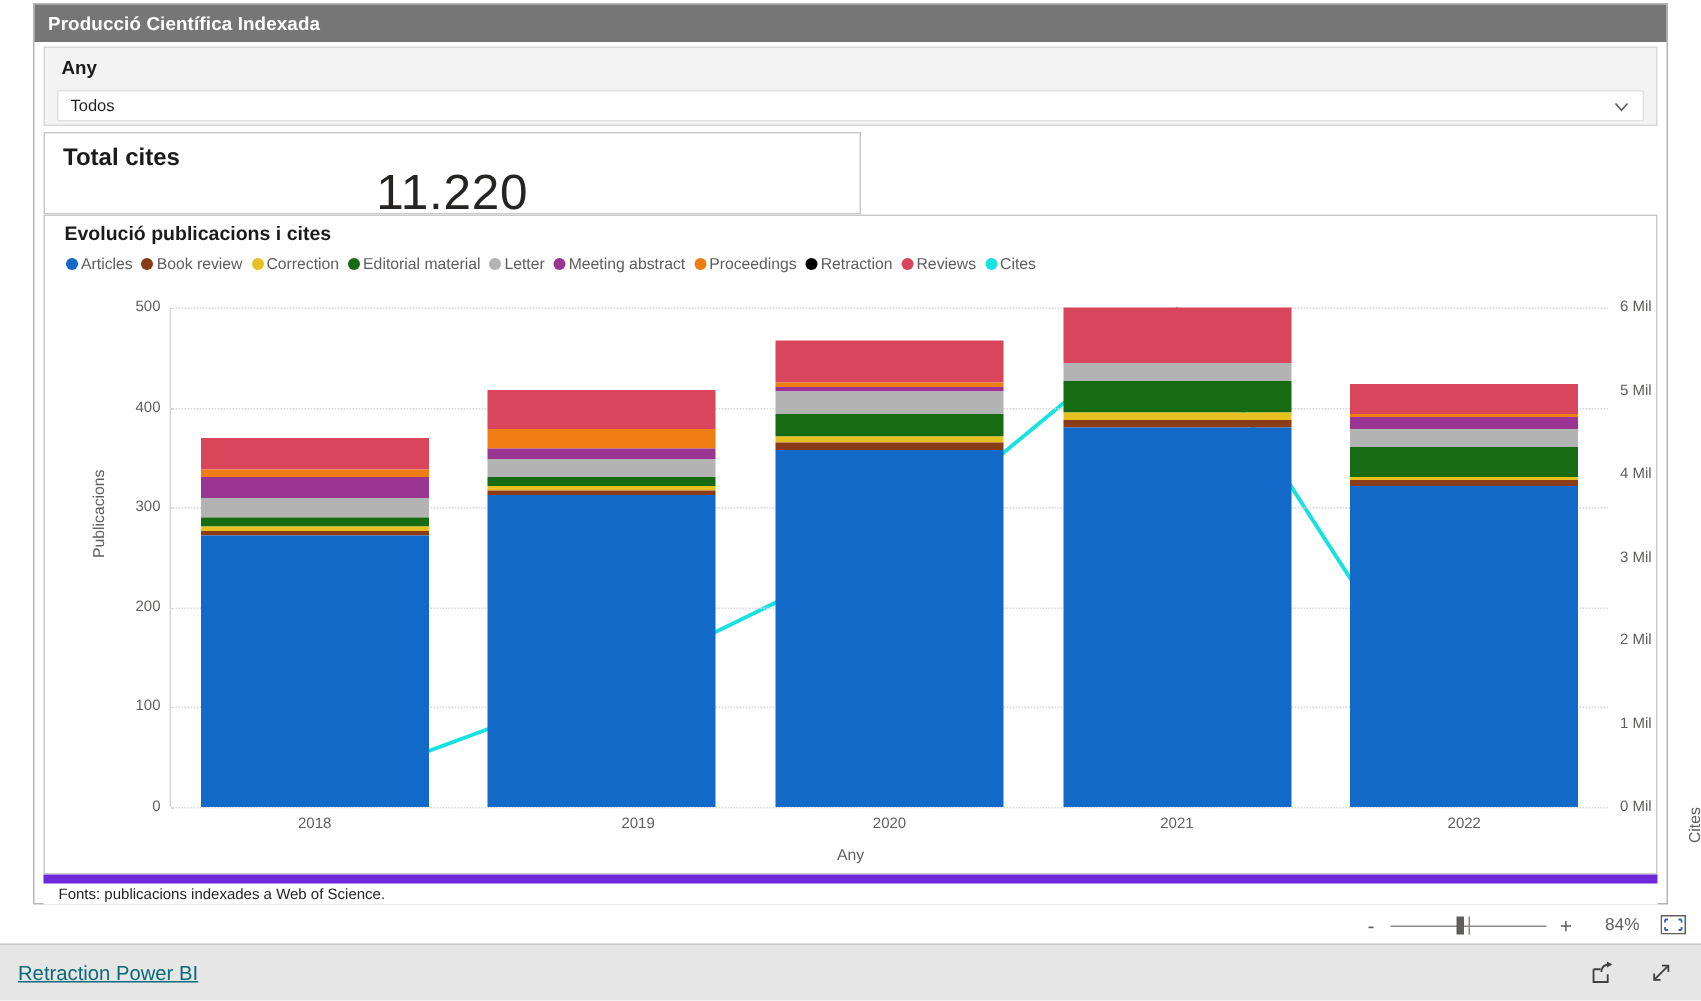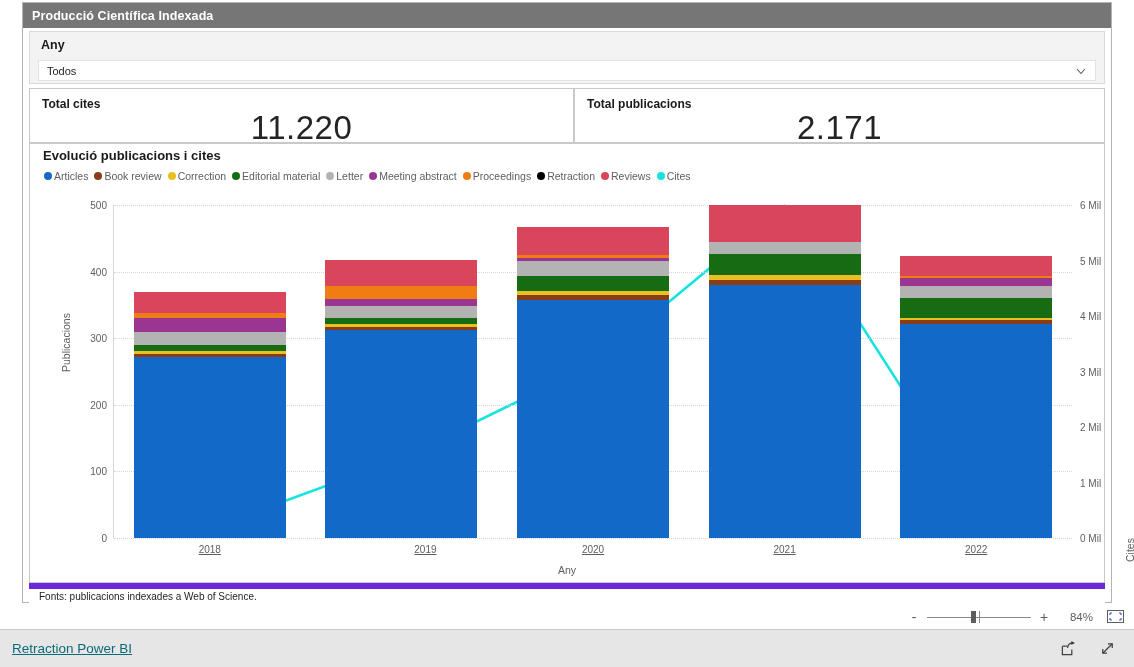--- a/index.html
+++ b/index.html
@@ -70,21 +70,21 @@
   .kpi-card {
     position: absolute;
     top: 85px; height: 55px;
     background: #ffffff;
     border: 1px solid #c9c9c9;
   }
   #kpi-cites { left: 6px;   width: 545px; }
   #kpi-pubs  { left: 551px; width: 531px; }
   .kpi-label {
     position: absolute; left: 12px; top: 8px;
-    font-size: 12px; font-weight: bold; color: #1a1a1a;
+    font-size: 16px; font-weight: bold; color: #1a1a1a;
   }
   .kpi-value {
     position: absolute;
     left: 0; right: 0; top: 4px;
     text-align: center;
     font-size: 33px;
     font-weight: 300;
     color: #252423;
     letter-spacing: 0.5px;
     margin-top: 16px;
@@ -170,21 +170,21 @@
   #x-axis-title {
     position: absolute;
     left: 0; right: 0; top: 372px;
     text-align: center;
     font-size: 10.5px; color: #605e5c;
   }
   .x-tick {
     position: absolute;
     top: 352px;
     transform: translateX(-50%);
-    font-size: 10px; color: #605e5c; text-decoration: underline;
+    font-size: 10px; color: #605e5c;
   }
   .axis-line-left {
     position: absolute;
     left: 83px; top: 13px;
     width: 1px; height: 333px;
     background: #d7d7d7;
   }
   .bar-stack {
     position: absolute;
     bottom: 0;
@@ -294,24 +294,20 @@
       <span id="slicer-value">Todos</span>
       <svg id="slicer-chevron" viewBox="0 0 12 12">
         <path d="M2 4 L6 8.5 L10 4" fill="none" stroke="#605e5c" stroke-width="1.1"></path>
       </svg>
     </div>
   </div>
 
   <div class="kpi-card" id="kpi-cites">
     <div class="kpi-label">Total cites</div>
     <div class="kpi-value">11.220</div>
-  </div>
-  <div class="kpi-card" id="kpi-pubs">
-    <div class="kpi-label">Total publicacions</div>
-    <div class="kpi-value">2.171</div>
   </div>
 
   <div id="chart-card">
     <div id="chart-title">Evolució publicacions i cites</div>
     <div id="legend">
         <div class="legend-item">
           <span class="legend-dot" style="background: rgb(18, 105, 200);"></span>
           <span class="legend-text">Articles</span>
         </div>
         <div class="legend-item">

